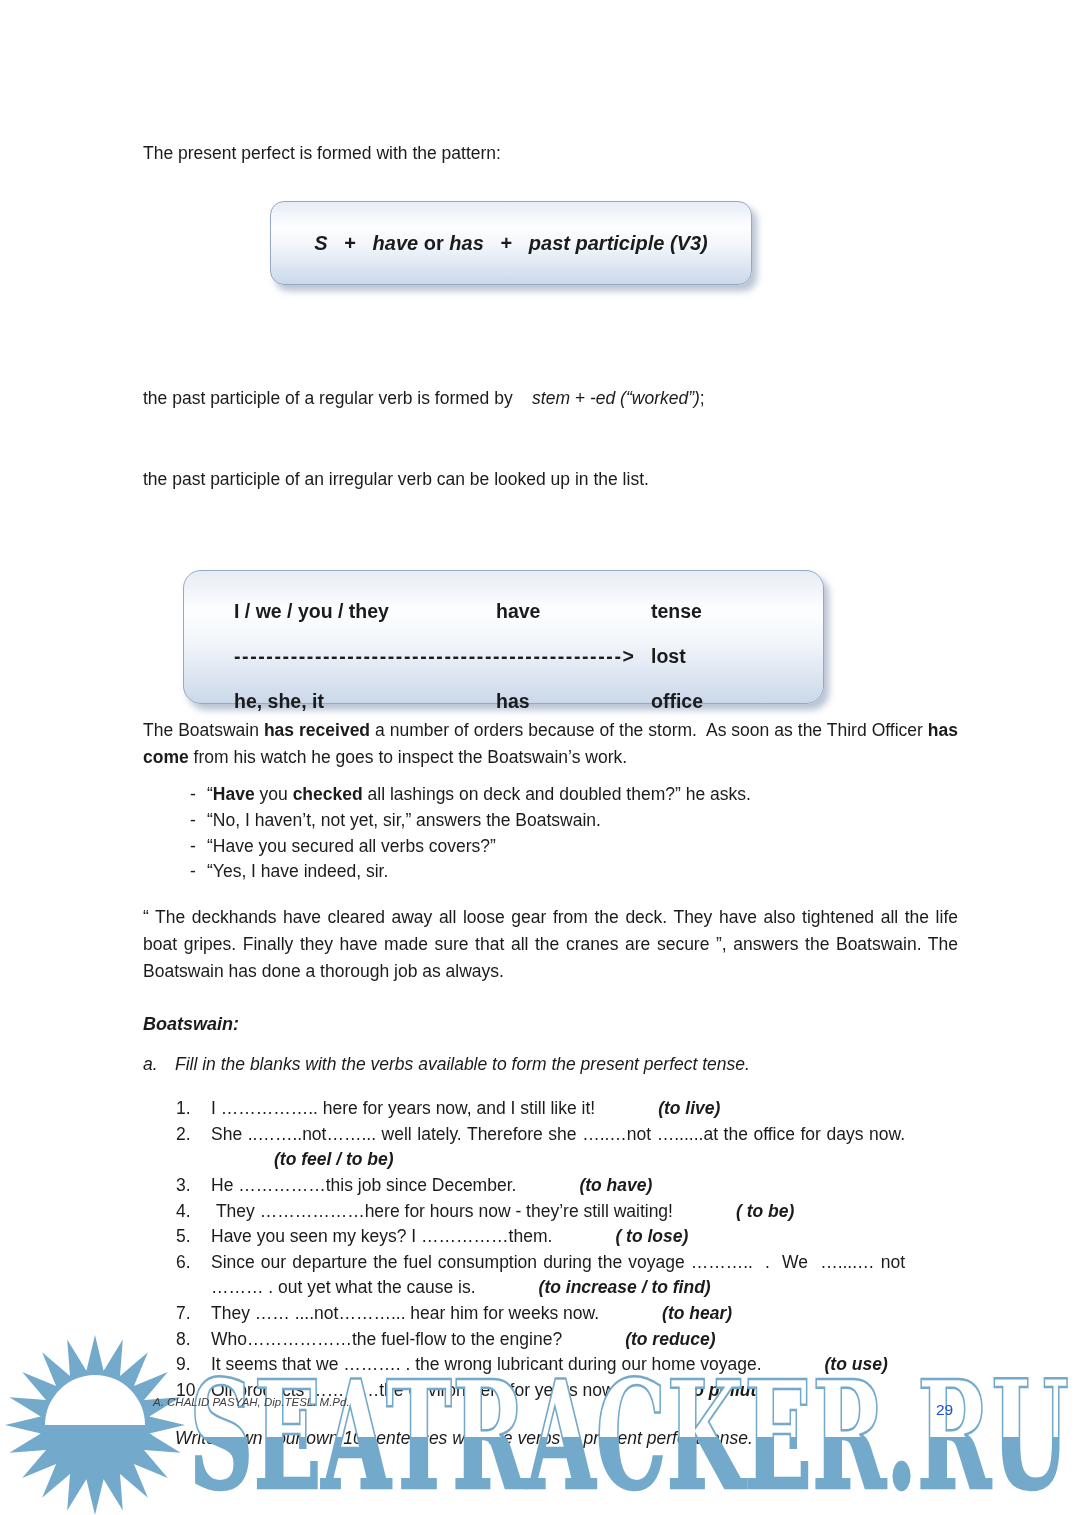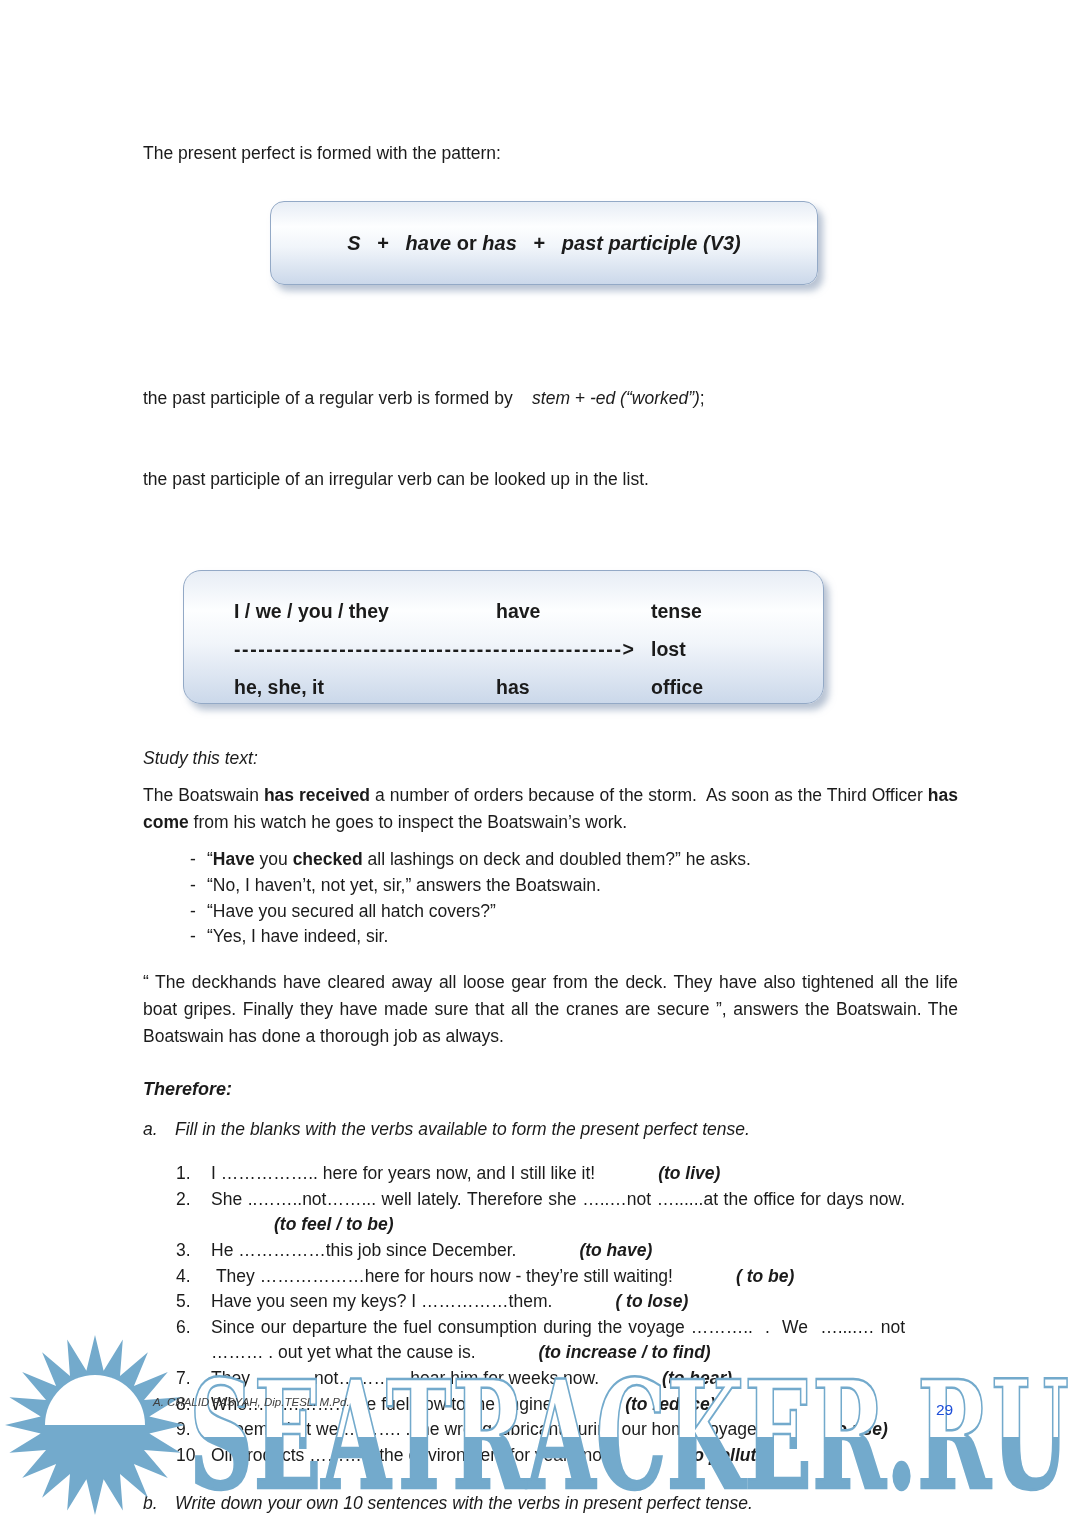--- a/index.html
+++ b/index.html
@@ -18,35 +18,35 @@
 
   
   .gbox {
     border:1px solid #93a9c6;
     border-radius:14px;
     background:linear-gradient(180deg,#e7edf5 0%, #fdfeff 30%, #f1f5fa 55%, #cbd8ea 100%);
     box-shadow:5px 6px 7px rgba(125,145,175,0.55);
   }
   .pattern-box {
     margin:34px 0 0 127px;
-    width:548px; height:84px;
+    width:482px; height:84px;
     display:flex; align-items:center; justify-content:center;
   }
   .pattern-line { font-size:20px; white-space:pre; }
 
   .verb-note { margin-top:46px; }
 
   .conj-box {
     margin:23px 0 0 40px;
     width:641px; height:134px;
     border-radius:18px;
     padding:25px 0 0 50px;
     font-size:19.5px; font-weight:bold;
   }
-  .conj-grid { display:grid; grid-template-columns:262px 155px auto; row-gap:7px; line-height:31px; }
+  .conj-grid { display:grid; grid-template-columns:262px 155px auto; row-gap:14px; line-height:31px; }
   .conj-arrow { grid-column:1 / span 2; letter-spacing:1.6px; white-space:nowrap; overflow:hidden; }
 
   .study-label { margin-top:44px; font-style:italic; font-size:17.5px; }
   .para { margin-top:13px; text-align:justify; }
   .para2 { margin-top:19px; }
 
   .dialogue { margin:11px 0 0 47px; }
   .dialogue-row { display:flex; font-size:17.5px; line-height:25.8px; }
   .dialogue-dash { width:17px; flex:0 0 17px; }
   .dialogue-text { white-space:pre-wrap; }
@@ -98,46 +98,45 @@
         <span>have</span>
         <span>tense</span>
         <span class="conj-arrow">------------------------------------------------&gt;</span>
         <span>lost</span>
         <span>he, she, it</span>
         <span>has</span>
         <span>office</span>
       </div>
     </div>
 
-    <p class="study-label">Study this text:</p>
 
     <p class="para body-text"><span>The Boatswain </span><span style="font-weight: bold;">has received</span><span> a number of orders because of the storm.  As soon as the Third Officer </span><span style="font-weight: bold;">has come</span><span> from his watch he goes to inspect the Boatswain’s work.</span></p>
 
     <div class="dialogue">
       <div class="dialogue-row">
         <span class="dialogue-dash">-</span>
         <span class="dialogue-text"><span>“</span><span style="font-weight: bold;">Have</span><span> you </span><span style="font-weight: bold;">checked</span><span> all lashings on deck and doubled them?” he asks.</span></span>
       </div>
       <div class="dialogue-row">
         <span class="dialogue-dash">-</span>
         <span class="dialogue-text"><span>“No, I haven’t, not yet, sir,” answers the Boatswain.</span></span>
       </div>
       <div class="dialogue-row">
         <span class="dialogue-dash">-</span>
-        <span class="dialogue-text"><span>“Have you secured all hatch covers?”</span></span>
+        <span class="dialogue-text"><span>“Have you secured all verbs covers?”</span></span>
       </div>
       <div class="dialogue-row">
         <span class="dialogue-dash">-</span>
         <span class="dialogue-text"><span>“Yes, I have indeed, sir.</span></span>
       </div>
     </div>
 
     <p class="para para2 body-text">“ The deckhands have cleared away all loose gear from the deck. They have also tightened all the life boat gripes. Finally they have made sure that all the cranes are secure ”, answers the Boatswain. The Boatswain has done a thorough job as always.</p>
 
-    <p class="exercises-label">Therefore:</p>
+    <p class="exercises-label">Boatswain:</p>
 
     <div class="exercise-head">
       <span class="exercise-marker">a.</span>
       <span>Fill in the blanks with the verbs available to form the present perfect tense.</span>
     </div>
 
     <div class="fill-list">
       <div class="fill-item">
         <span class="fill-num">1.</span>
         <span class="fill-text"><span>I …………….. here for years now, and I still like it!</span><span class="hint">(to live)</span></span>

